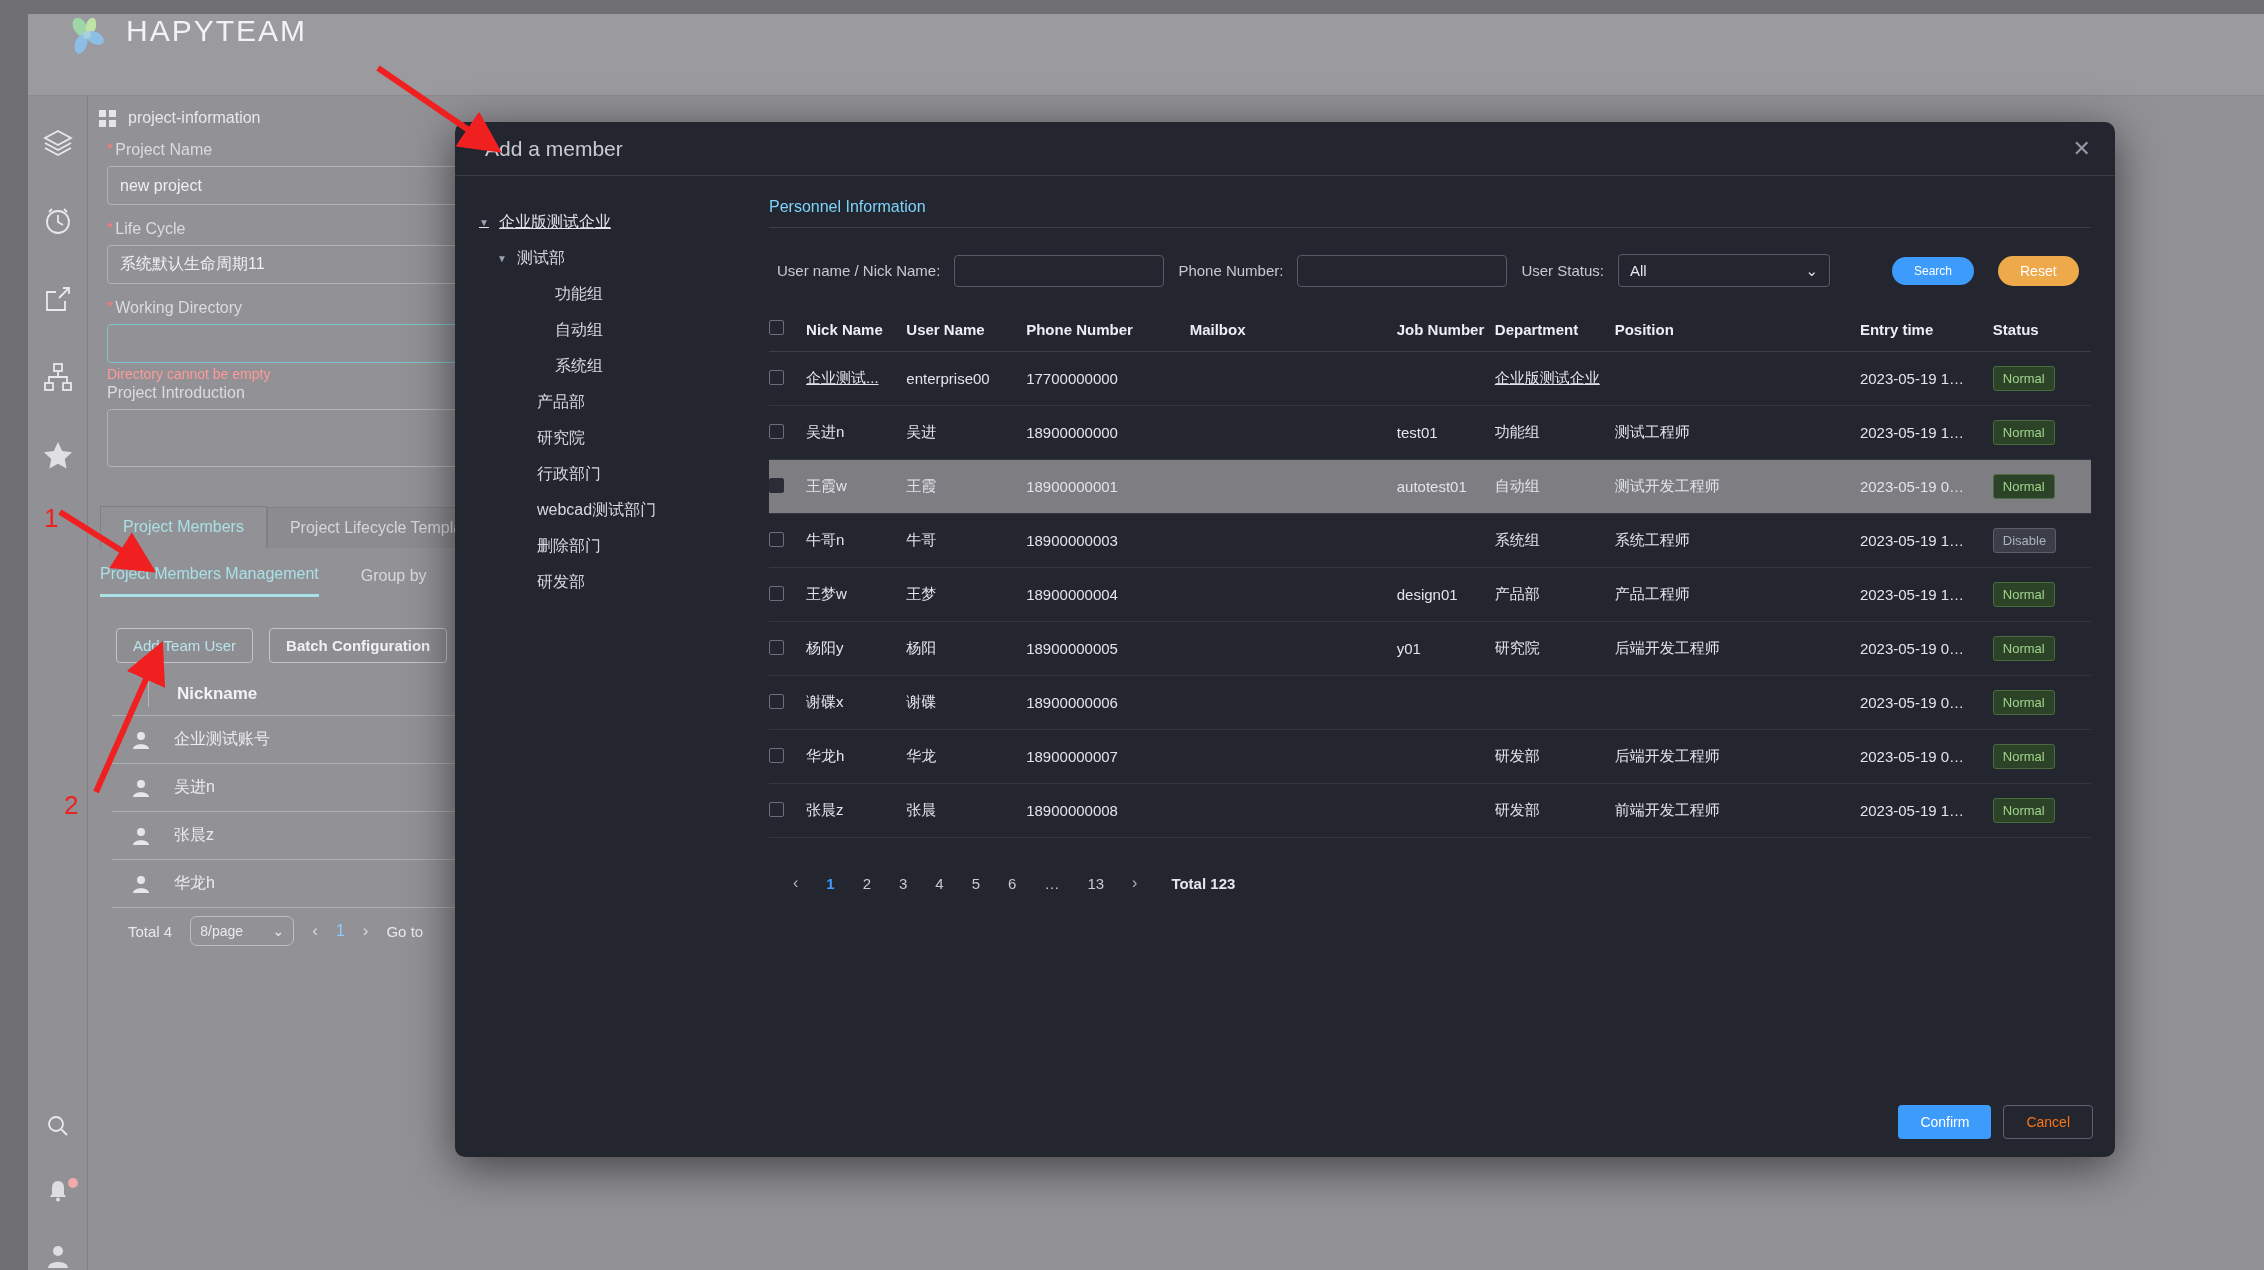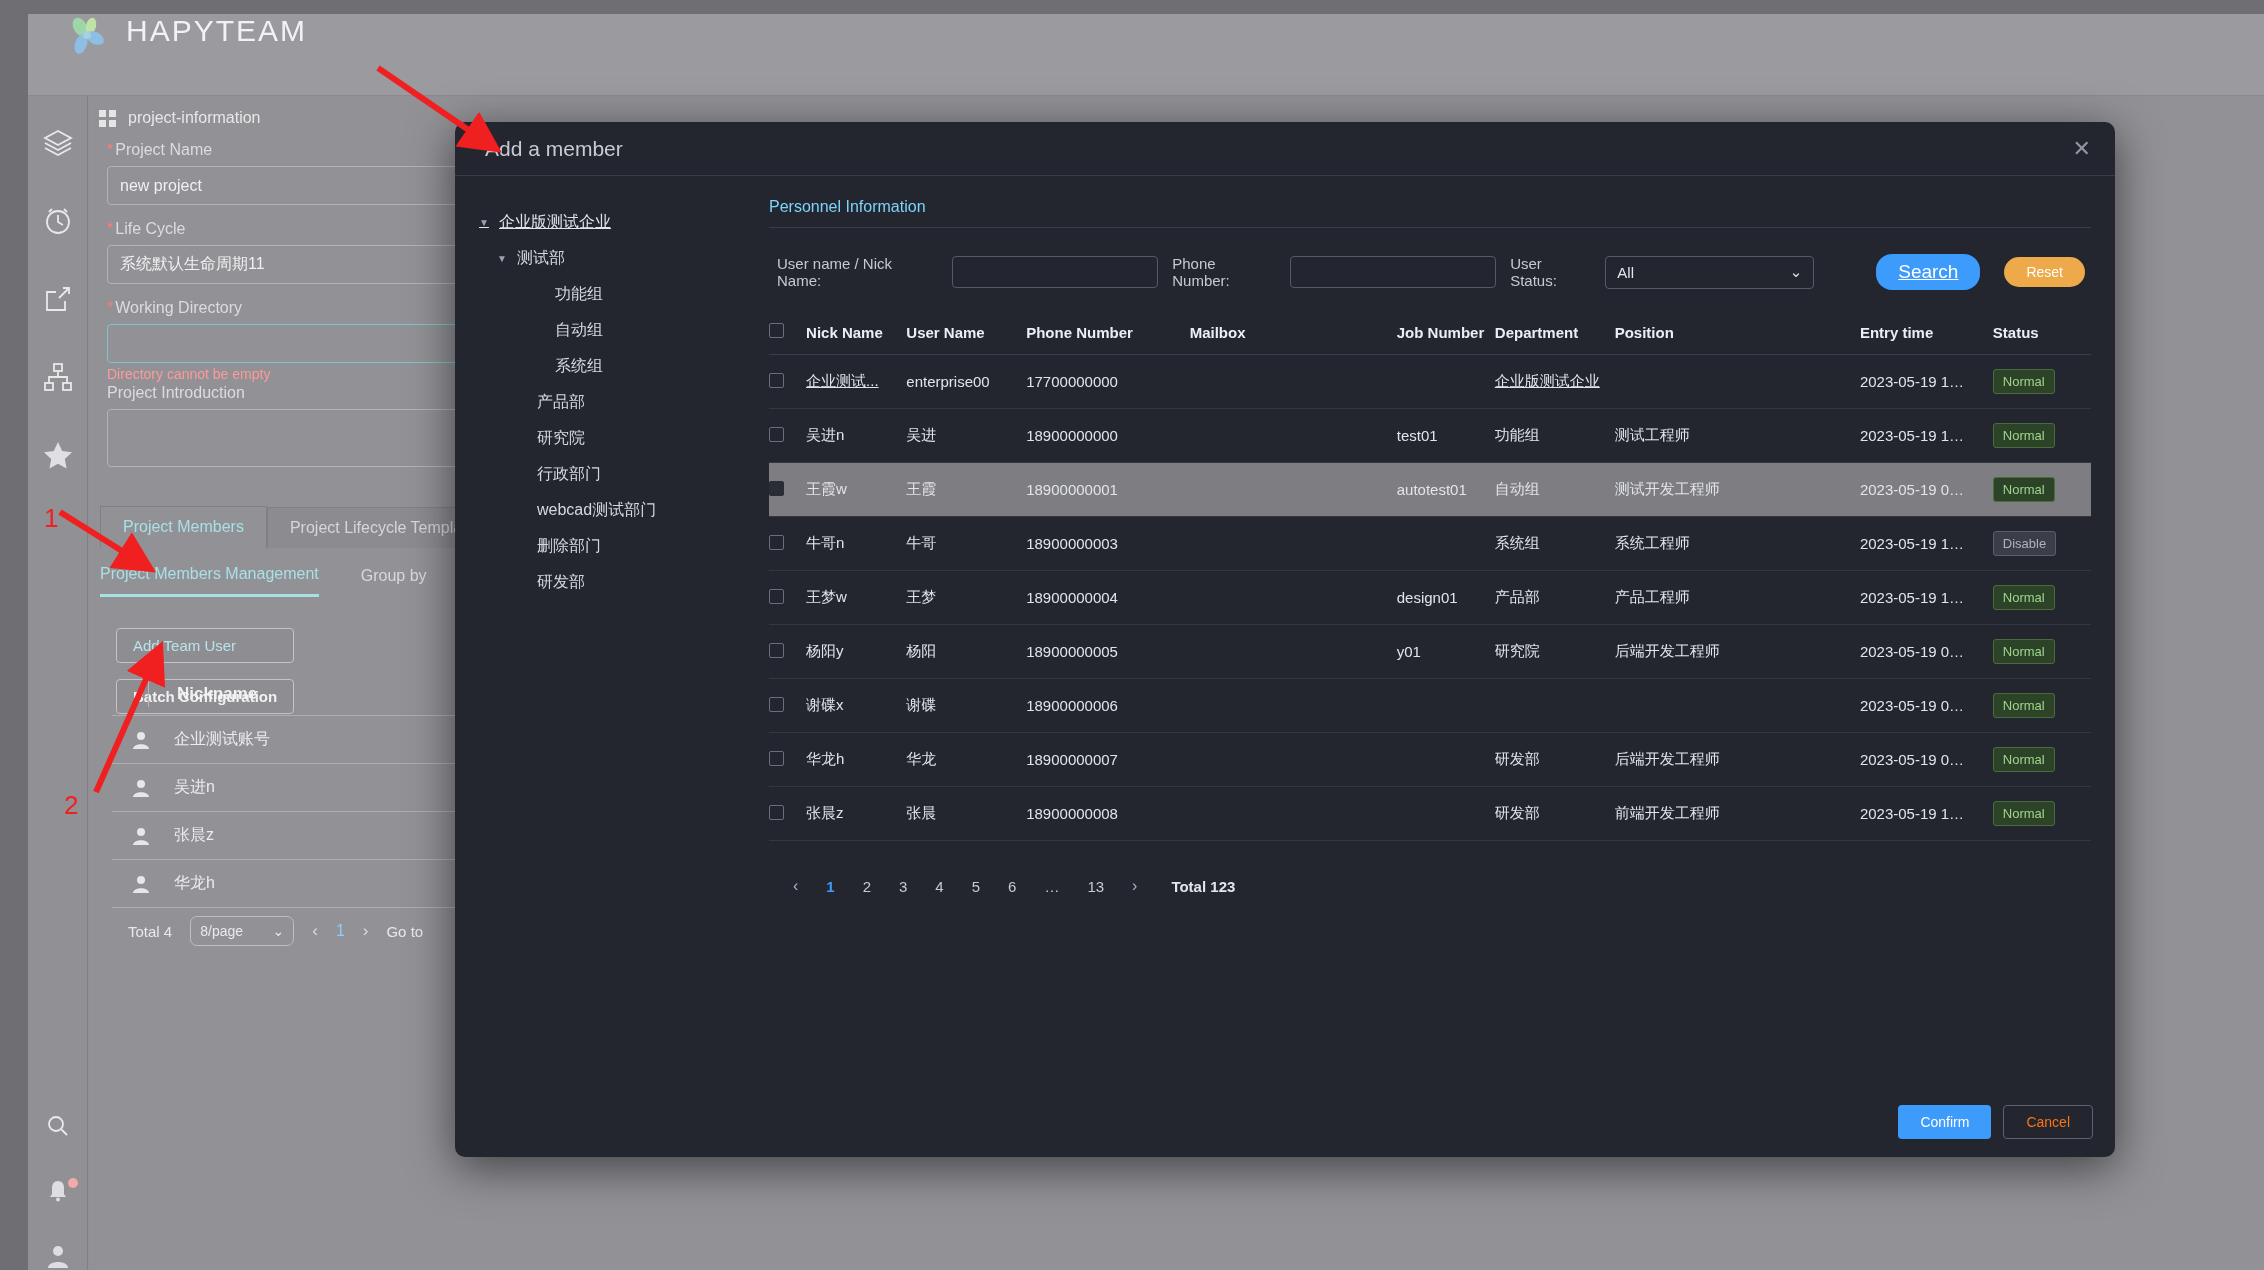--- a/index.html
+++ b/index.html
@@ -63,21 +63,21 @@
     border:1px solid #7f7f85; border-bottom:none; cursor:pointer;
   }
   .tab.active { color:#a9e0e6; background:#919196; border-bottom:1px solid #919196; }
 
   
   #subtab-row { position:absolute; left:100px; top:565px; display:flex; gap:42px; align-items:center; }
   .subtab { font-size:16px; color:#d9d9dd; cursor:pointer; padding-bottom:11px; }
   .subtab.active { color:#a9e0e6; border-bottom:3px solid #a9e0e6; }
 
   
-  #action-row { position:absolute; left:116px; top:628px; display:flex; gap:16px;flex-direction:column; }
+  #action-row { position:absolute; left:116px; top:628px; display:flex; gap:16px; }
   .btn-outline {
     border:1px solid #c3c3c8; border-radius:4px; padding:8px 16px; font-size:15px;
     color:#b9e4ea; background:#8d8d92; cursor:pointer;
   }
   .btn-outline.dark { color:#f1f1f3; font-weight:bold; }
 
   
   #members-table { position:absolute; left:112px; top:672px; width:1310px; }
   #members-head { display:flex; align-items:center; height:44px; padding-left:36px; border-bottom:1px solid #adadb2; }
   #members-head .vline { width:1px; height:26px; background:#b6b6bb; margin-right:28px; }
@@ -117,21 +117,21 @@
   #right-pane { flex:1; padding:22px 24px 0 18px; }
   #pi-title { color:#7dd3fc; font-size:16px; padding-bottom:11px; border-bottom:1px solid #3b3e49; }
 
   #filter-row { display:flex; align-items:center; gap:14px; padding:26px 6px 22px 8px; }
   .filter-label { color:#c7c9d2; font-size:15px; }
   .filter-input { width:210px; height:32px; border:1px solid #565a68; border-radius:4px; background:transparent; }
   .filter-select {
     width:212px; height:33px; border:1px solid #565a68; border-radius:4px; background:transparent;
     display:flex; align-items:center; justify-content:space-between; padding:0 11px; color:#e4e6ee; font-size:15px; cursor:pointer;
   }
-  #btn-search { background:#3d9bfb; color:#fff; border:none; border-radius:16px; padding:7px 22px; font-size:19px; cursor:pointer; margin-left:48px;text-decoration:underline; }
+  #btn-search { background:#3d9bfb; color:#fff; border:none; border-radius:16px; padding:7px 22px; font-size:12px; cursor:pointer; margin-left:48px; }
   #btn-reset { background:#eda94a; color:#fff; border:none; border-radius:16px; padding:7px 22px; font-size:14px; cursor:pointer; margin-left:10px; }
 
   
   #dt { width:100%; border-collapse:collapse; }
   #dt th { text-align:left; color:#eceef4; font-size:15px; font-weight:bold; padding:11px 0 13px 0; border-bottom:1px solid #3b3e49; }
   #dt td { color:#e2e4ec; font-size:15px; padding:14px 0; border-bottom:1px solid #34373f; }
   #dt tr.selected td { background:#7d7d82; }
   .cb { width:15px; height:15px; border:1px solid #6b6f7d; border-radius:2px; display:inline-block; }
   .cb.checked { background:#2b2d36; border-color:#2b2d36; }
   .link-cell { text-decoration:underline; }

